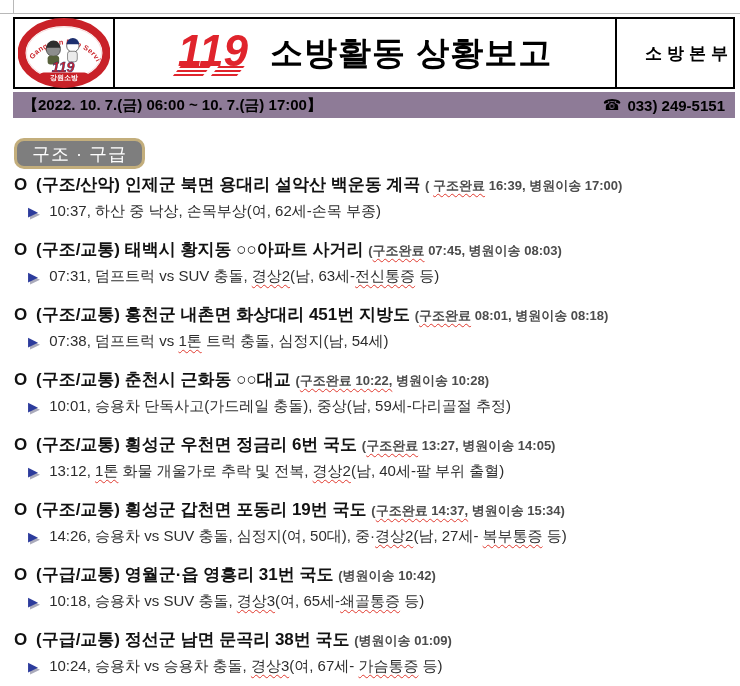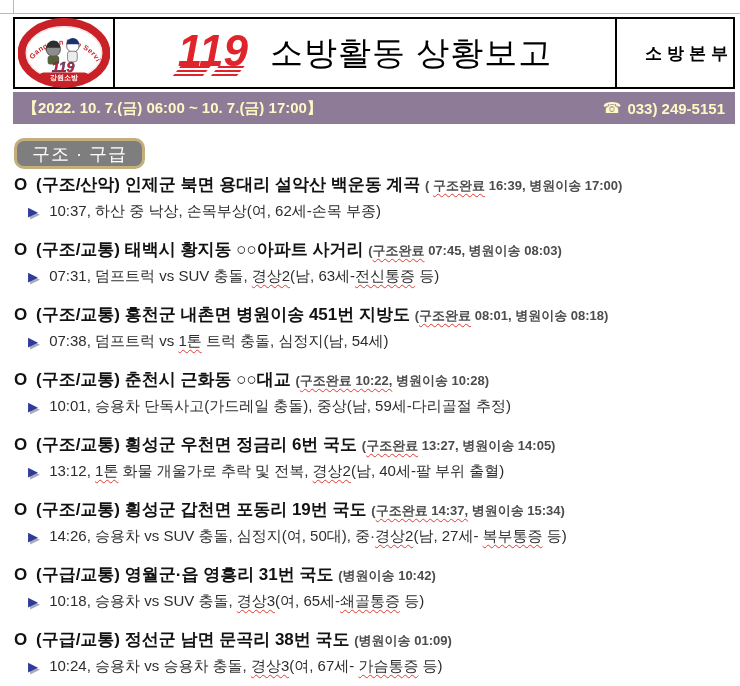--- a/index.html
+++ b/index.html
@@ -24,24 +24,24 @@
   .logo-cell{width:100px;border-right:2px solid #000;display:flex;align-items:center;justify-content:center;}
   .title-cell{flex:1;border-right:2px solid #000;display:flex;align-items:center;justify-content:center;gap:14px;}
   .dept-cell{width:116px;display:flex;flex-direction:column;align-items:flex-end;justify-content:center;font-weight:bold;font-size:17px;line-height:25px;color:#000;}
   .dept1{letter-spacing:5px;}
   .dept2{letter-spacing:0;}
 
   .num119{position:relative;font-style:italic;font-weight:800;font-size:44px;line-height:1;color:var(--accent-red);padding:0 8px 4px 0;}
   .stripe{position:absolute;height:12px;background:repeating-linear-gradient(to bottom,var(--accent-red) 0 2px,rgba(0,0,0,0) 2px 4.2px);transform:skewX(-38deg);}
   .s1{left:-2px;bottom:-1px;width:30px;}
   .s2{left:36px;bottom:-1px;width:26px;}
-  .title{font-size:33px;font-weight:400;color:#000;letter-spacing:1px;white-space:nowrap;}
-
-  
-  .bar{position:absolute;left:13px;top:92px;width:722px;height:32px;background:var(--bar-bg);color:#fef9c3;display:flex;align-items:center;justify-content:space-between;padding:0 10px;font-size:15px;font-weight:600;white-space:nowrap;}
+  .title{font-size:33px;font-weight:700;color:#000;letter-spacing:1px;white-space:nowrap;}
+
+  
+  .bar{position:absolute;left:13px;top:92px;width:722px;height:26px;background:var(--bar-bg);color:#000000;display:flex;align-items:center;justify-content:space-between;padding:0 10px;font-size:15px;font-weight:600;white-space:nowrap;}
   .bar .phone-wrap{display:flex;align-items:center;gap:6px;}
 
   
   .badge{position:absolute;left:14px;top:138px;height:31px;display:inline-flex;align-items:center;padding:0 15px;background:var(--badge-bg);border:3px solid var(--badge-border);border-radius:10px;color:#fff;font-weight:normal;font-size:18px;letter-spacing:1px;}
 
   
   .entries{position:absolute;left:14px;top:173px;width:722px;}
   .entry{margin-bottom:15px;}
   .head{font-size:17px;font-weight:bold;color:#121212;line-height:24px;white-space:nowrap;}
   .head .bullet{margin-right:4px;}
@@ -128,21 +128,21 @@
     <div class="detail">
       <span class="tri">▶</span>
       <span class="dtext">07:31, 덤프트럭 vs SUV 충돌, <span class="sq">경상2</span>(남, 63세-<span class="sq">전신통증</span> 등)</span>
     </div>
   </div>
 
   <div class="entry">
     <div class="head">
       <span class="bullet">O</span>
       <span class="cat">(구조/교통)</span>
-      <span class="loc"> 홍천군 내촌면 병원이송 451번 지방도 </span>
+      <span class="loc"> 홍천군 내촌면 화상대리 451번 지방도 </span>
       <span class="status">(<span class="sq">구조완료</span> 08:01, 병원이송 08:18)</span>
     </div>
     <div class="detail">
       <span class="tri">▶</span>
       <span class="dtext">07:38, 덤프트럭 vs <span class="sq">1톤</span> 트럭 충돌, 심정지(남, 54세)</span>
     </div>
   </div>
 
   <div class="entry">
     <div class="head">

